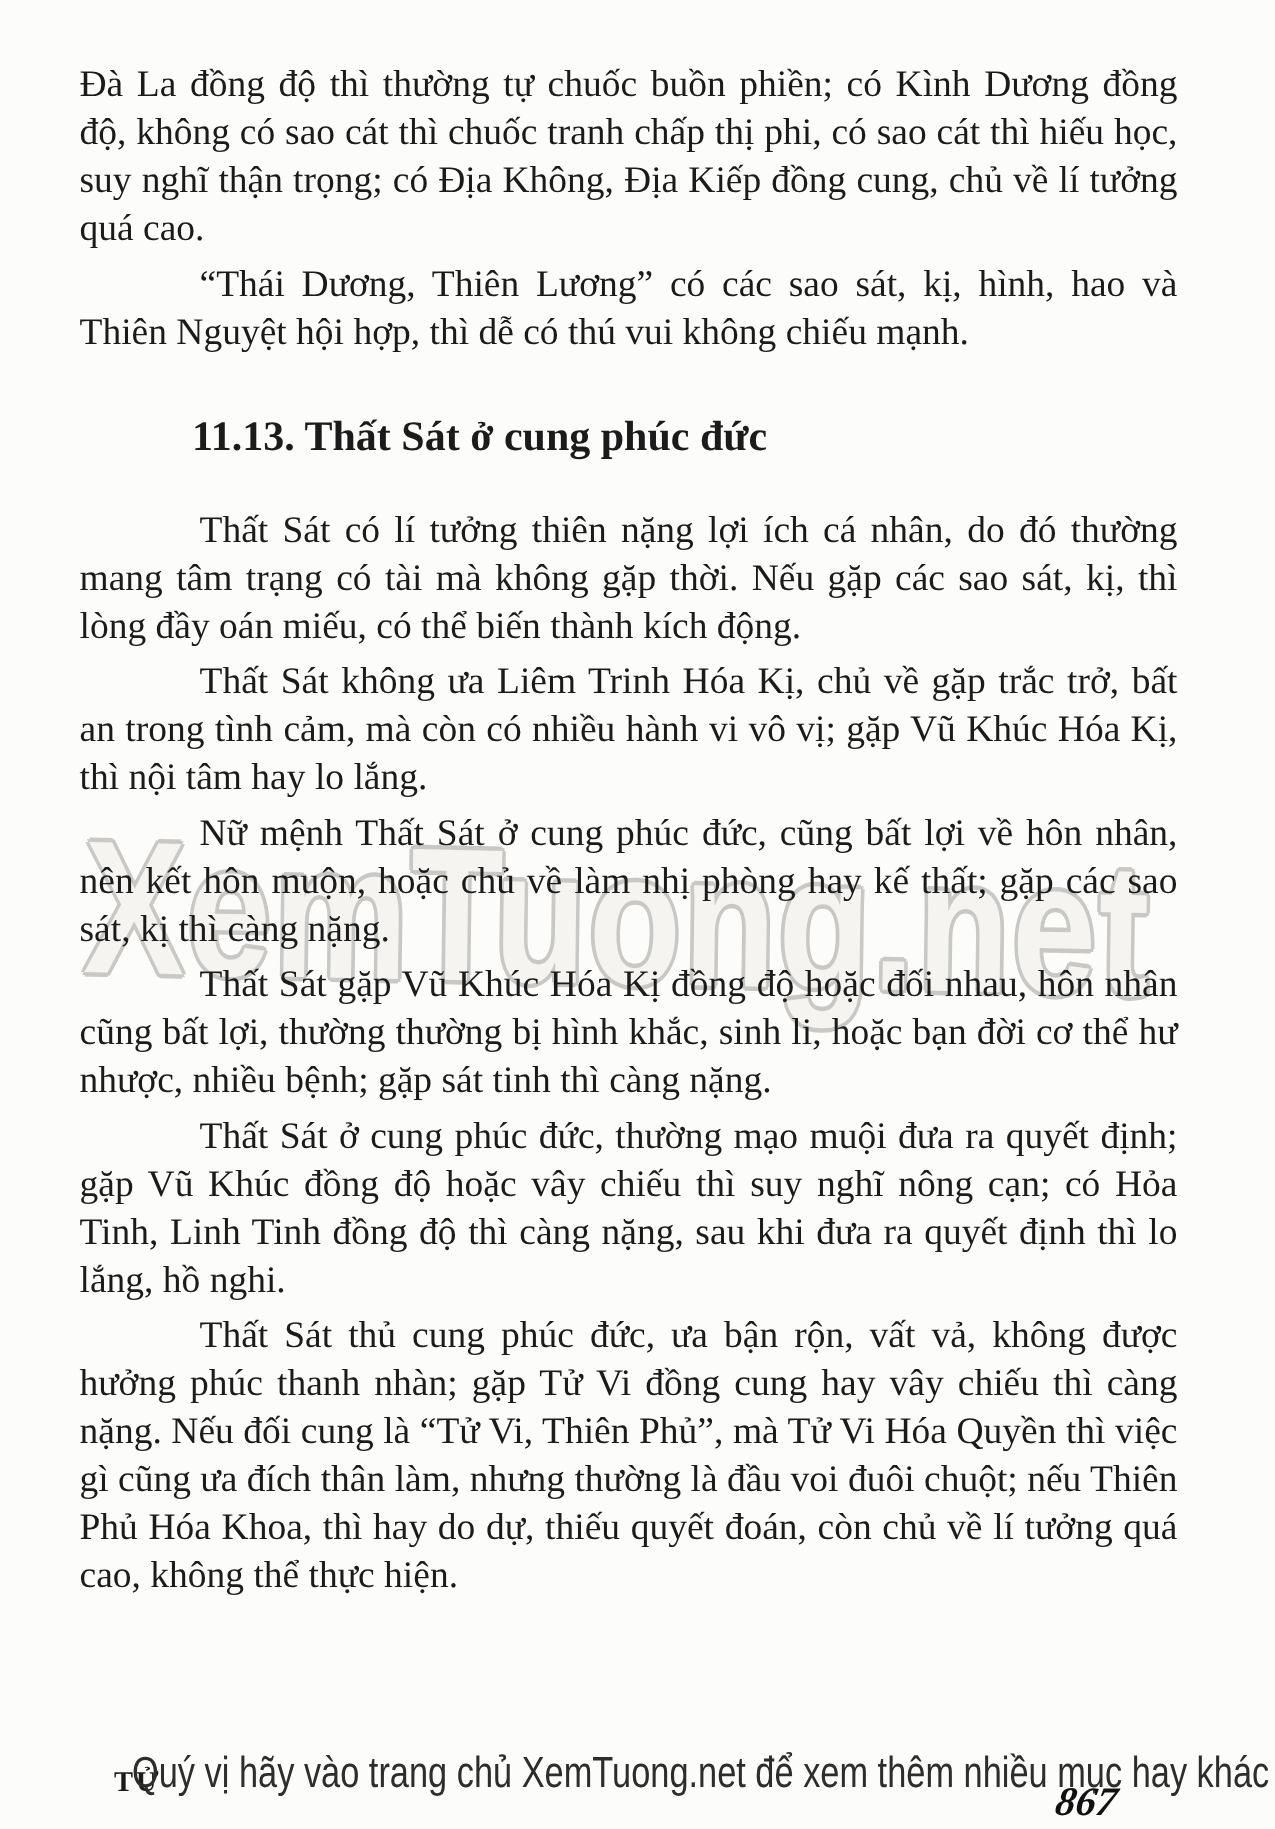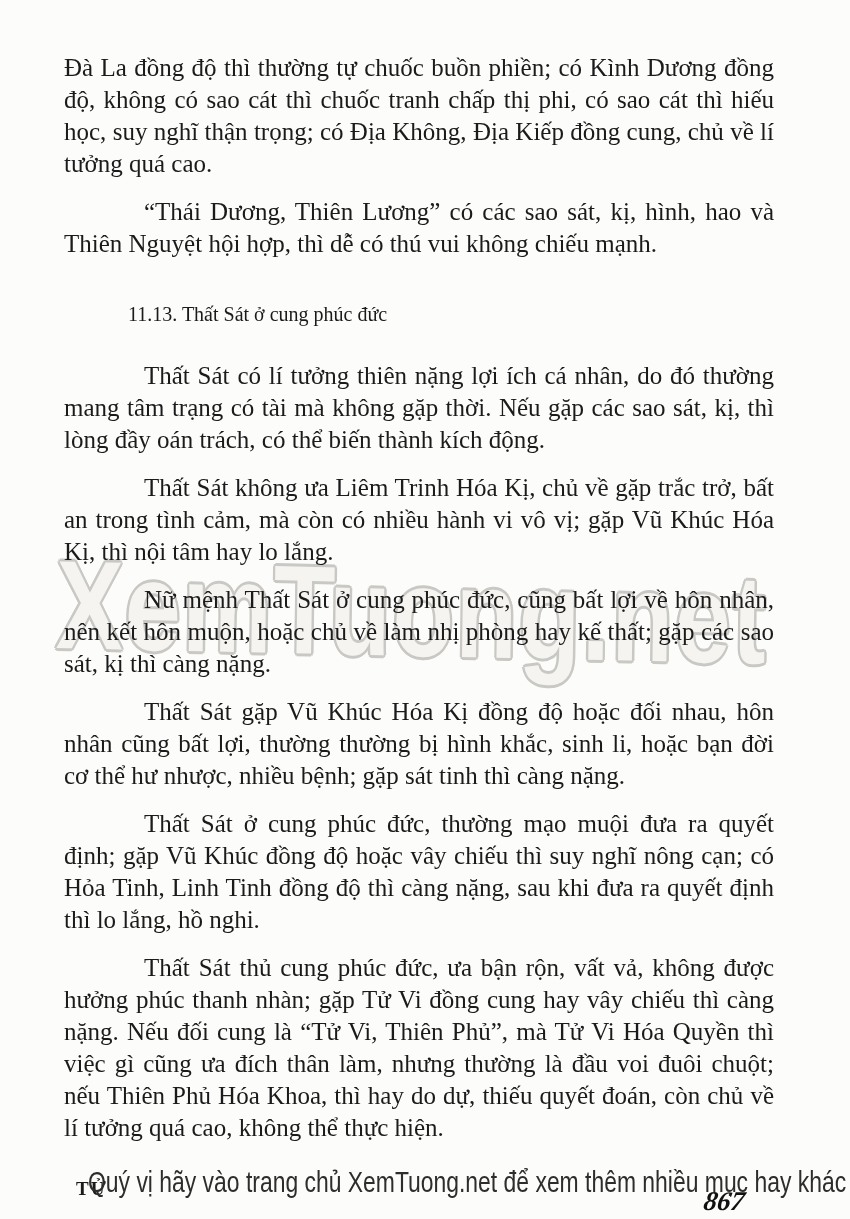--- a/index.html
+++ b/index.html
@@ -28,24 +28,24 @@
     z-index:1;
   }
 
   .content {
     position:absolute; left:48px; top:36px; width:742px;
     color:#1b1b1b;
     font-size:25px; line-height:32px;
     text-align:justify;
     z-index:2;
   }
-  .content p { margin:16px; text-indent:80px; }
+  .content p { margin:5px; text-indent:80px; }
   .content p.continuation { text-indent:0; }
   .heading {
-    font-weight:400; font-size:20px;
+    font-weight:700; font-size:28px;
     margin:38px 0 30px 80px; text-indent:0;
     text-align:left;
   }
 
   .book-fragment {
     position:absolute; left:76px; top:1178px;
     font-family:"Liberation Serif", serif;
     font-weight:700; font-size:19px; letter-spacing:2px;
     color:#1b1b1b; z-index:2;
   }
@@ -68,21 +68,21 @@
 <body>
 
 <div class="page">
 
   <div class="watermark-main">XemTuong.net</div>
 
   <div class="content">
     <p class="continuation">Đà La đồng độ thì thường tự chuốc buồn phiền; có Kình Dương đồng độ, không có sao cát thì chuốc tranh chấp thị phi, có sao cát thì hiếu học, suy nghĩ thận trọng; có Địa Không, Địa Kiếp đồng cung, chủ về lí tưởng quá cao.</p>
     <p>“Thái Dương, Thiên Lương” có các sao sát, kị, hình, hao và Thiên Nguyệt hội hợp, thì dễ có thú vui không chiếu mạnh.</p>
     <h2 class="heading">11.13. Thất Sát ở cung phúc đức</h2>
-    <p>Thất Sát có lí tưởng thiên nặng lợi ích cá nhân, do đó thường mang tâm trạng có tài mà không gặp thời. Nếu gặp các sao sát, kị, thì lòng đầy oán trách, có thể biến thành kích động.</p>
+    <p>Thất Sát có lí tưởng thiên nặng lợi ích cá nhân, do đó thường mang tâm trạng có tài mà không gặp thời. Nếu gặp các sao sát, kị, thì lòng đầy oán miếu, có thể biến thành kích động.</p>
     <p>Thất Sát không ưa Liêm Trinh Hóa Kị, chủ về gặp trắc trở, bất an trong tình cảm, mà còn có nhiều hành vi vô vị; gặp Vũ Khúc Hóa Kị, thì nội tâm hay lo lắng.</p>
     <p>Nữ mệnh Thất Sát ở cung phúc đức, cũng bất lợi về hôn nhân, nên kết hôn muộn, hoặc chủ về làm nhị phòng hay kế thất; gặp các sao sát, kị thì càng nặng.</p>
     <p>Thất Sát gặp Vũ Khúc Hóa Kị đồng độ hoặc đối nhau, hôn nhân cũng bất lợi, thường thường bị hình khắc, sinh li, hoặc bạn đời cơ thể hư nhược, nhiều bệnh; gặp sát tinh thì càng nặng.</p>
     <p>Thất Sát ở cung phúc đức, thường mạo muội đưa ra quyết định; gặp Vũ Khúc đồng độ hoặc vây chiếu thì suy nghĩ nông cạn; có Hỏa Tinh, Linh Tinh đồng độ thì càng nặng, sau khi đưa ra quyết định thì lo lắng, hồ nghi.</p>
     <p>Thất Sát thủ cung phúc đức, ưa bận rộn, vất vả, không được hưởng phúc thanh nhàn; gặp Tử Vi đồng cung hay vây chiếu thì càng nặng. Nếu đối cung là “Tử Vi, Thiên Phủ”, mà Tử Vi Hóa Quyền thì việc gì cũng ưa đích thân làm, nhưng thường là đầu voi đuôi chuột; nếu Thiên Phủ Hóa Khoa, thì hay do dự, thiếu quyết đoán, còn chủ về lí tưởng quá cao, không thể thực hiện.</p>
   </div>
 
   <div class="book-fragment">TỬ</div>
 
   <div class="watermark-footer">Quý vị hãy vào trang chủ XemTuong.net để xem thêm nhiều mục hay khác</div>

